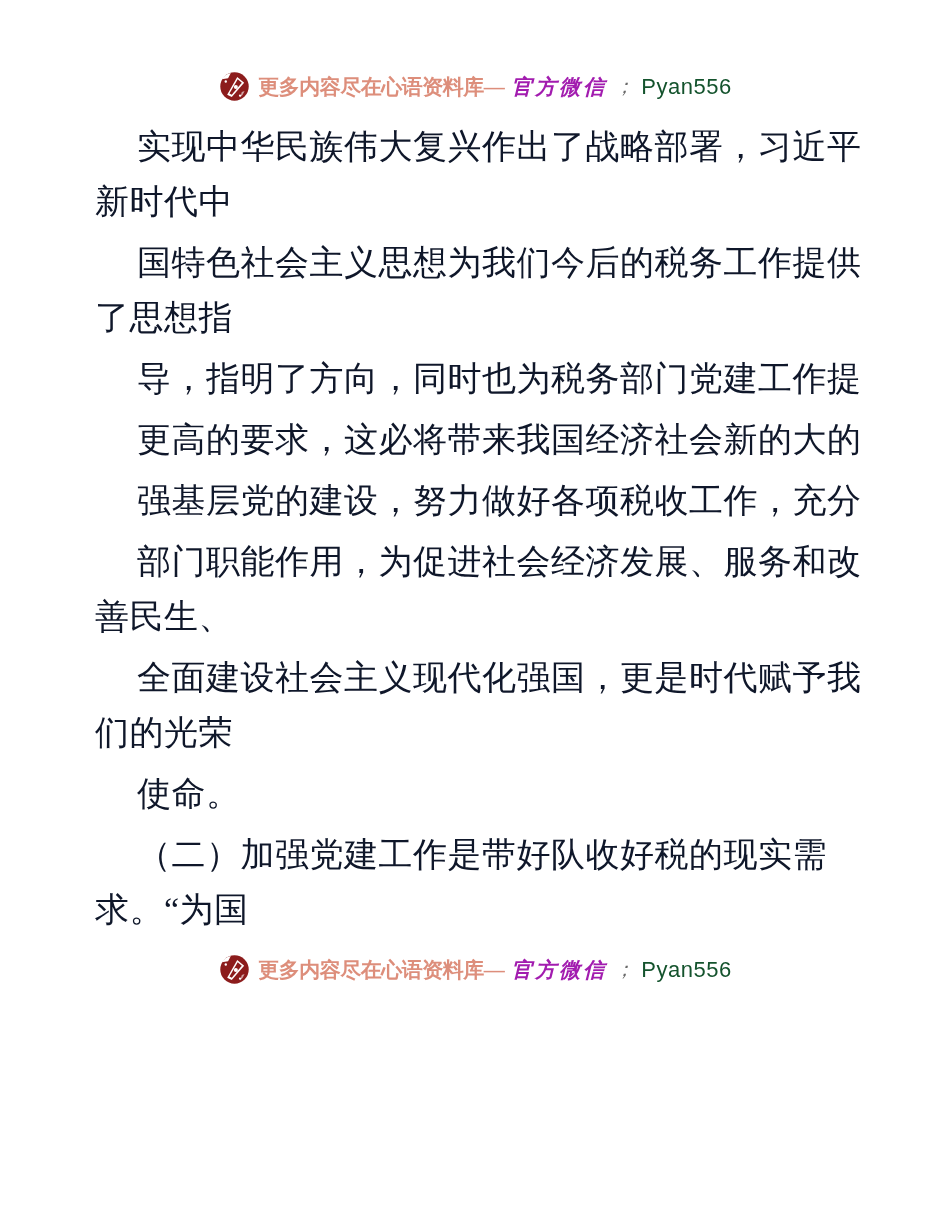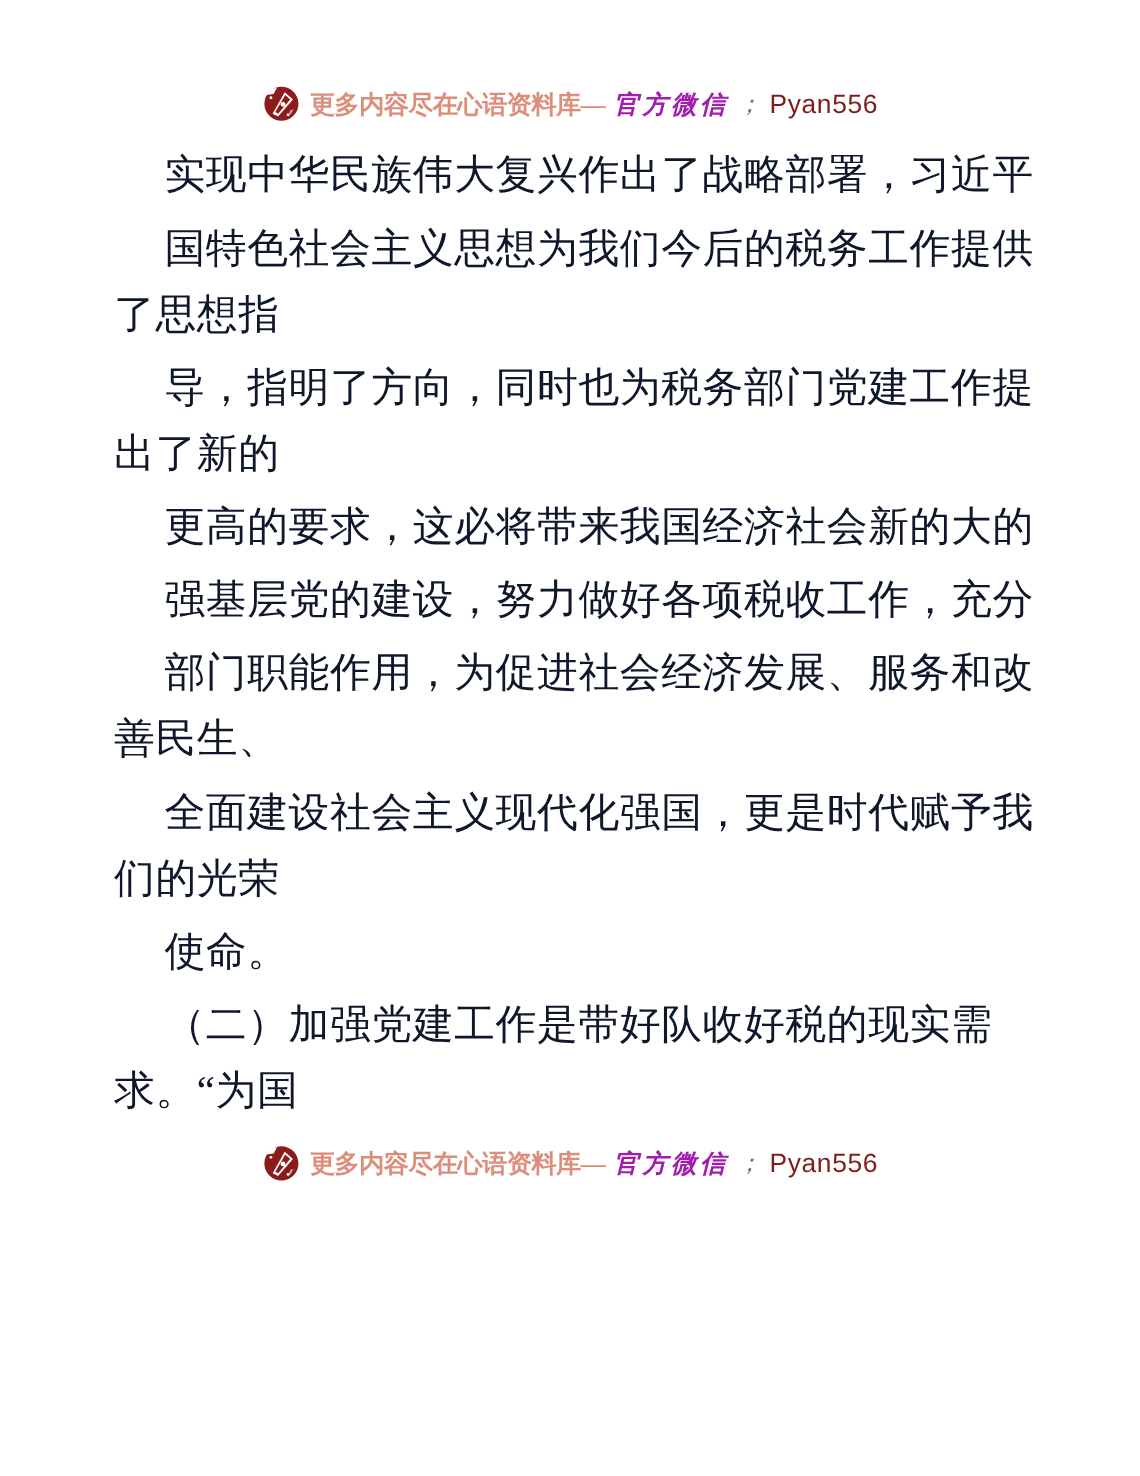--- a/index.html
+++ b/index.html
@@ -22,21 +22,21 @@
     font-size:21px; font-weight:700; color:#dd8e7b;
     letter-spacing:-0.5px;
   }
   .wm-label {
     font-size:21px; font-style:italic; color:#a21caf;
     letter-spacing:3px; font-weight:600;
   }
   .wm-sep { font-size:20px; color:#6a6a6a; font-style:italic; }
   .wm-id {
     font-family:"Liberation Sans","DejaVu Sans",sans-serif;
-    font-size:22px; color:#7f1d1d; letter-spacing:0.5px;text-align:center;
+    font-size:22px; color:#14532d; letter-spacing:0.5px;text-align:center;
   }
   .body-text {
     margin:16px 0 0 95px; width:800px; color:#0f172a;
   }
   .line {
     font-size:34px; line-height:55px; letter-spacing:0.5px;
     white-space:nowrap; font-weight:400;
   }
   .line.indent { text-indent:42px; margin-top:6px; }
   .line.indent:first-child { margin-top:0; }
@@ -58,24 +58,24 @@
       <path d="M29 23 A15.5 15.5 0 0 1 24 30 L26 24 Z" fill="#ffffff" opacity="0.6"></path>
     </svg>
     <span class="wm-brand">更多内容尽在心语资料库—</span>
     <span class="wm-label">官方微信</span>
     <span class="wm-sep">；</span>
     <span class="wm-id">Pyan556</span>
   </div>
 
   <div class="body-text">
     <div class="line indent">实现中华民族伟大复兴作出了战略部署，习近平</div>
+    <div class="line">新时代中</div>
     <div class="line indent">国特色社会主义思想为我们今后的税务工作提供</div>
     <div class="line">了思想指</div>
     <div class="line indent">导，指明了方向，同时也为税务部门党建工作提</div>
-    <div class="line">出了新的</div>
     <div class="line indent">更高的要求，这必将带来我国经济社会新的大的</div>
     <div class="line indent">强基层党的建设，努力做好各项税收工作，充分</div>
     <div class="line indent">部门职能作用，为促进社会经济发展、服务和改</div>
     <div class="line">善民生、</div>
     <div class="line indent">全面建设社会主义现代化强国，更是时代赋予我</div>
     <div class="line">们的光荣</div>
     <div class="line indent">使命。</div>
     <div class="line indent">（二）加强党建工作是带好队收好税的现实需</div>
     <div class="line">求。“为国</div>
   </div>

